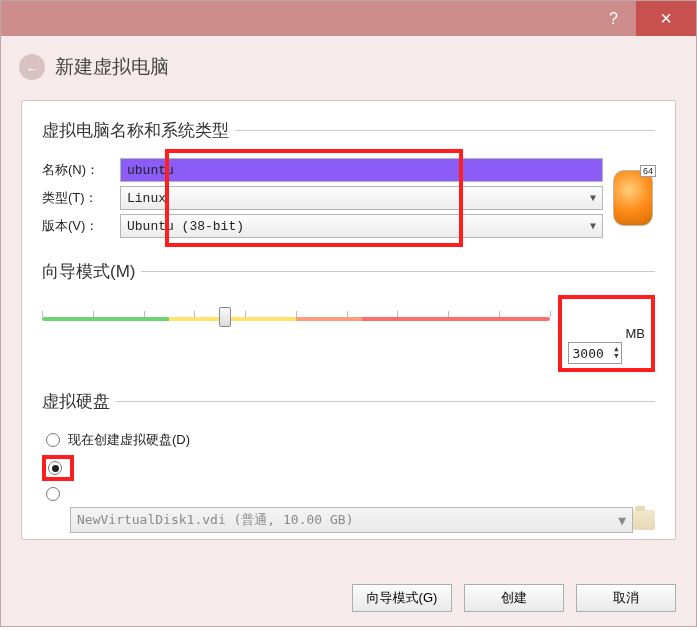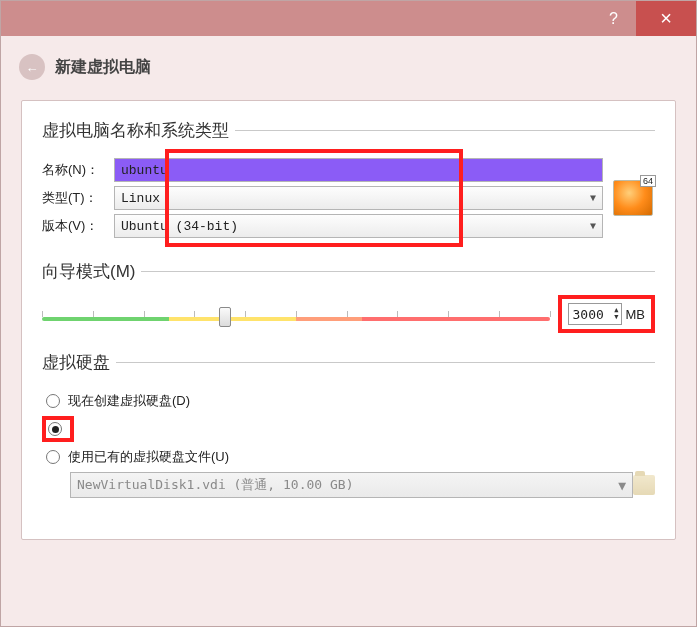--- a/index.html
+++ b/index.html
@@ -44,22 +44,22 @@
     padding: 18px 18px 10px 18px;
   }
   .back-btn {
     width: 26px; height: 26px;
     border-radius: 50%;
     background: #d8c2c2;
     display: flex; align-items: center; justify-content: center;
     color: #fff;
   }
   .header h1 {
-    font-size: 16px;
-    font-weight: bold;
+    font-size: 19px;
+    font-weight: normal;
     margin: 0;
     color: #444;
     text-align: right;
   }
   .body {
     margin: 10px 20px 0 20px;
     background: #fff;
     border: 1px solid #d5c1c1;
     border-radius: 2px;
     padding: 18px 20px 18px 20px;
@@ -73,43 +73,44 @@
   }
   fieldset legend {
     padding: 0 6px 0 0;
     font-size: 17px;
     color: #333;
   }
   .row {
     display: flex;
     align-items: center;
     margin: 4px 0;
+    gap: 6px;
   }
   .row label {
     width: 72px;
     text-align: left;
   }
   .input-text, .select {
     flex: 1;
     height: 24px;
     border: 1px solid #b5b5b5;
     background: #8b5cf6;
     padding: 2px 6px;
     font-family: Consolas, "Courier New", monospace;
     font-size: 13px;
     display: flex; align-items: center; justify-content: space-between;
   }
   .select { background: linear-gradient(#fdfdfd,#ececec); }
   .select .arrow { color: #555; font-size: 10px; }
   .os-icon-cell { width: 44px; display:flex; align-items:center; justify-content:center; }
   .os-icon {
-    width: 40px; height: 36px;
+    width: 40px; height: 56px;
     background: radial-gradient(circle at 40% 35%, #ffcf7a 0%, #ff8c1a 50%, #d46a00 100%);
     border: 1px solid #bba;
-    border-radius: 2px;
+    border-radius: 11px;
     position: relative;
   }
   .os-icon .badge {
     position: absolute; top: -6px; right: -4px;
     background: #fff;
     border: 1px solid #999;
     font-size: 9px;
     padding: 0 2px;
     font-family: sans-serif;
   }
@@ -151,20 +152,21 @@
     padding: 4px 6px;
     margin-left: 8px;
   }
   .spinner {
     width: 54px; height: 22px;
     border: 1px solid #999;
     display:flex; align-items:center; justify-content:space-between;
     padding: 0 2px 0 4px;
     font-family: Consolas, monospace;
     background:#fff;
+    margin-top:39px;
   }
   .spinner .arrows { display:flex; flex-direction:column; font-size:7px; line-height:7px; color:#333;}
   .radio-row { display:flex; align-items:center; gap:8px; margin:6px 0 6px 4px; }
   .radio {
     width: 14px; height:14px; border-radius:50%;
     border: 1px solid #777; display:inline-flex; align-items:center; justify-content:center;
     background:#fff;
   }
   .radio.checked::after { content:""; width:7px; height:7px; border-radius:50%; background:#222; }
   .redbox-radio {
@@ -243,21 +245,21 @@
           <div class="row">
             <label><span>类型(T)：</span></label>
             <div class="select">
               <span>Linux</span>
               <span class="arrow">▼</span>
             </div>
           </div>
           <div class="row">
             <label><span>版本(V)：</span></label>
             <div class="select">
-              <span>Ubuntu (34-bit)</span>
+              <span>Ubuntu (38-bit)</span>
               <span class="arrow">▼</span>
             </div>
           </div>
         </div>
         <div class="os-icon-cell">
           <div class="os-icon">
             <span class="badge">64</span>
           </div>
         </div>
       </div>
@@ -308,30 +310,34 @@
       </div>
 
       <span class="redbox-radio">
         <span class="radio-row" style="margin:0;">
           <span class="radio checked"></span>
         </span>
       </span>
 
       <div class="radio-row">
         <span class="radio"></span>
-        <span>使用已有的虚拟硬盘文件(U)</span>
       </div>
 
       <div class="disk-select-row">
         <div class="disk-select">
           <span>NewVirtualDisk1.vdi (普通, 10.00 GB)</span>
           <span class="arrow">▼</span>
         </div>
         <div class="folder-icon"></div>
       </div>
     </fieldset>
 
   </div>
 
   <div class="redbox redbox-name-row"></div>
 
+  <div class="footer">
+    <button>向导模式(G)</button>
+    <button>创建</button>
+    <button>取消</button>
+  </div>
 
 </div>
 
 </body></html>

